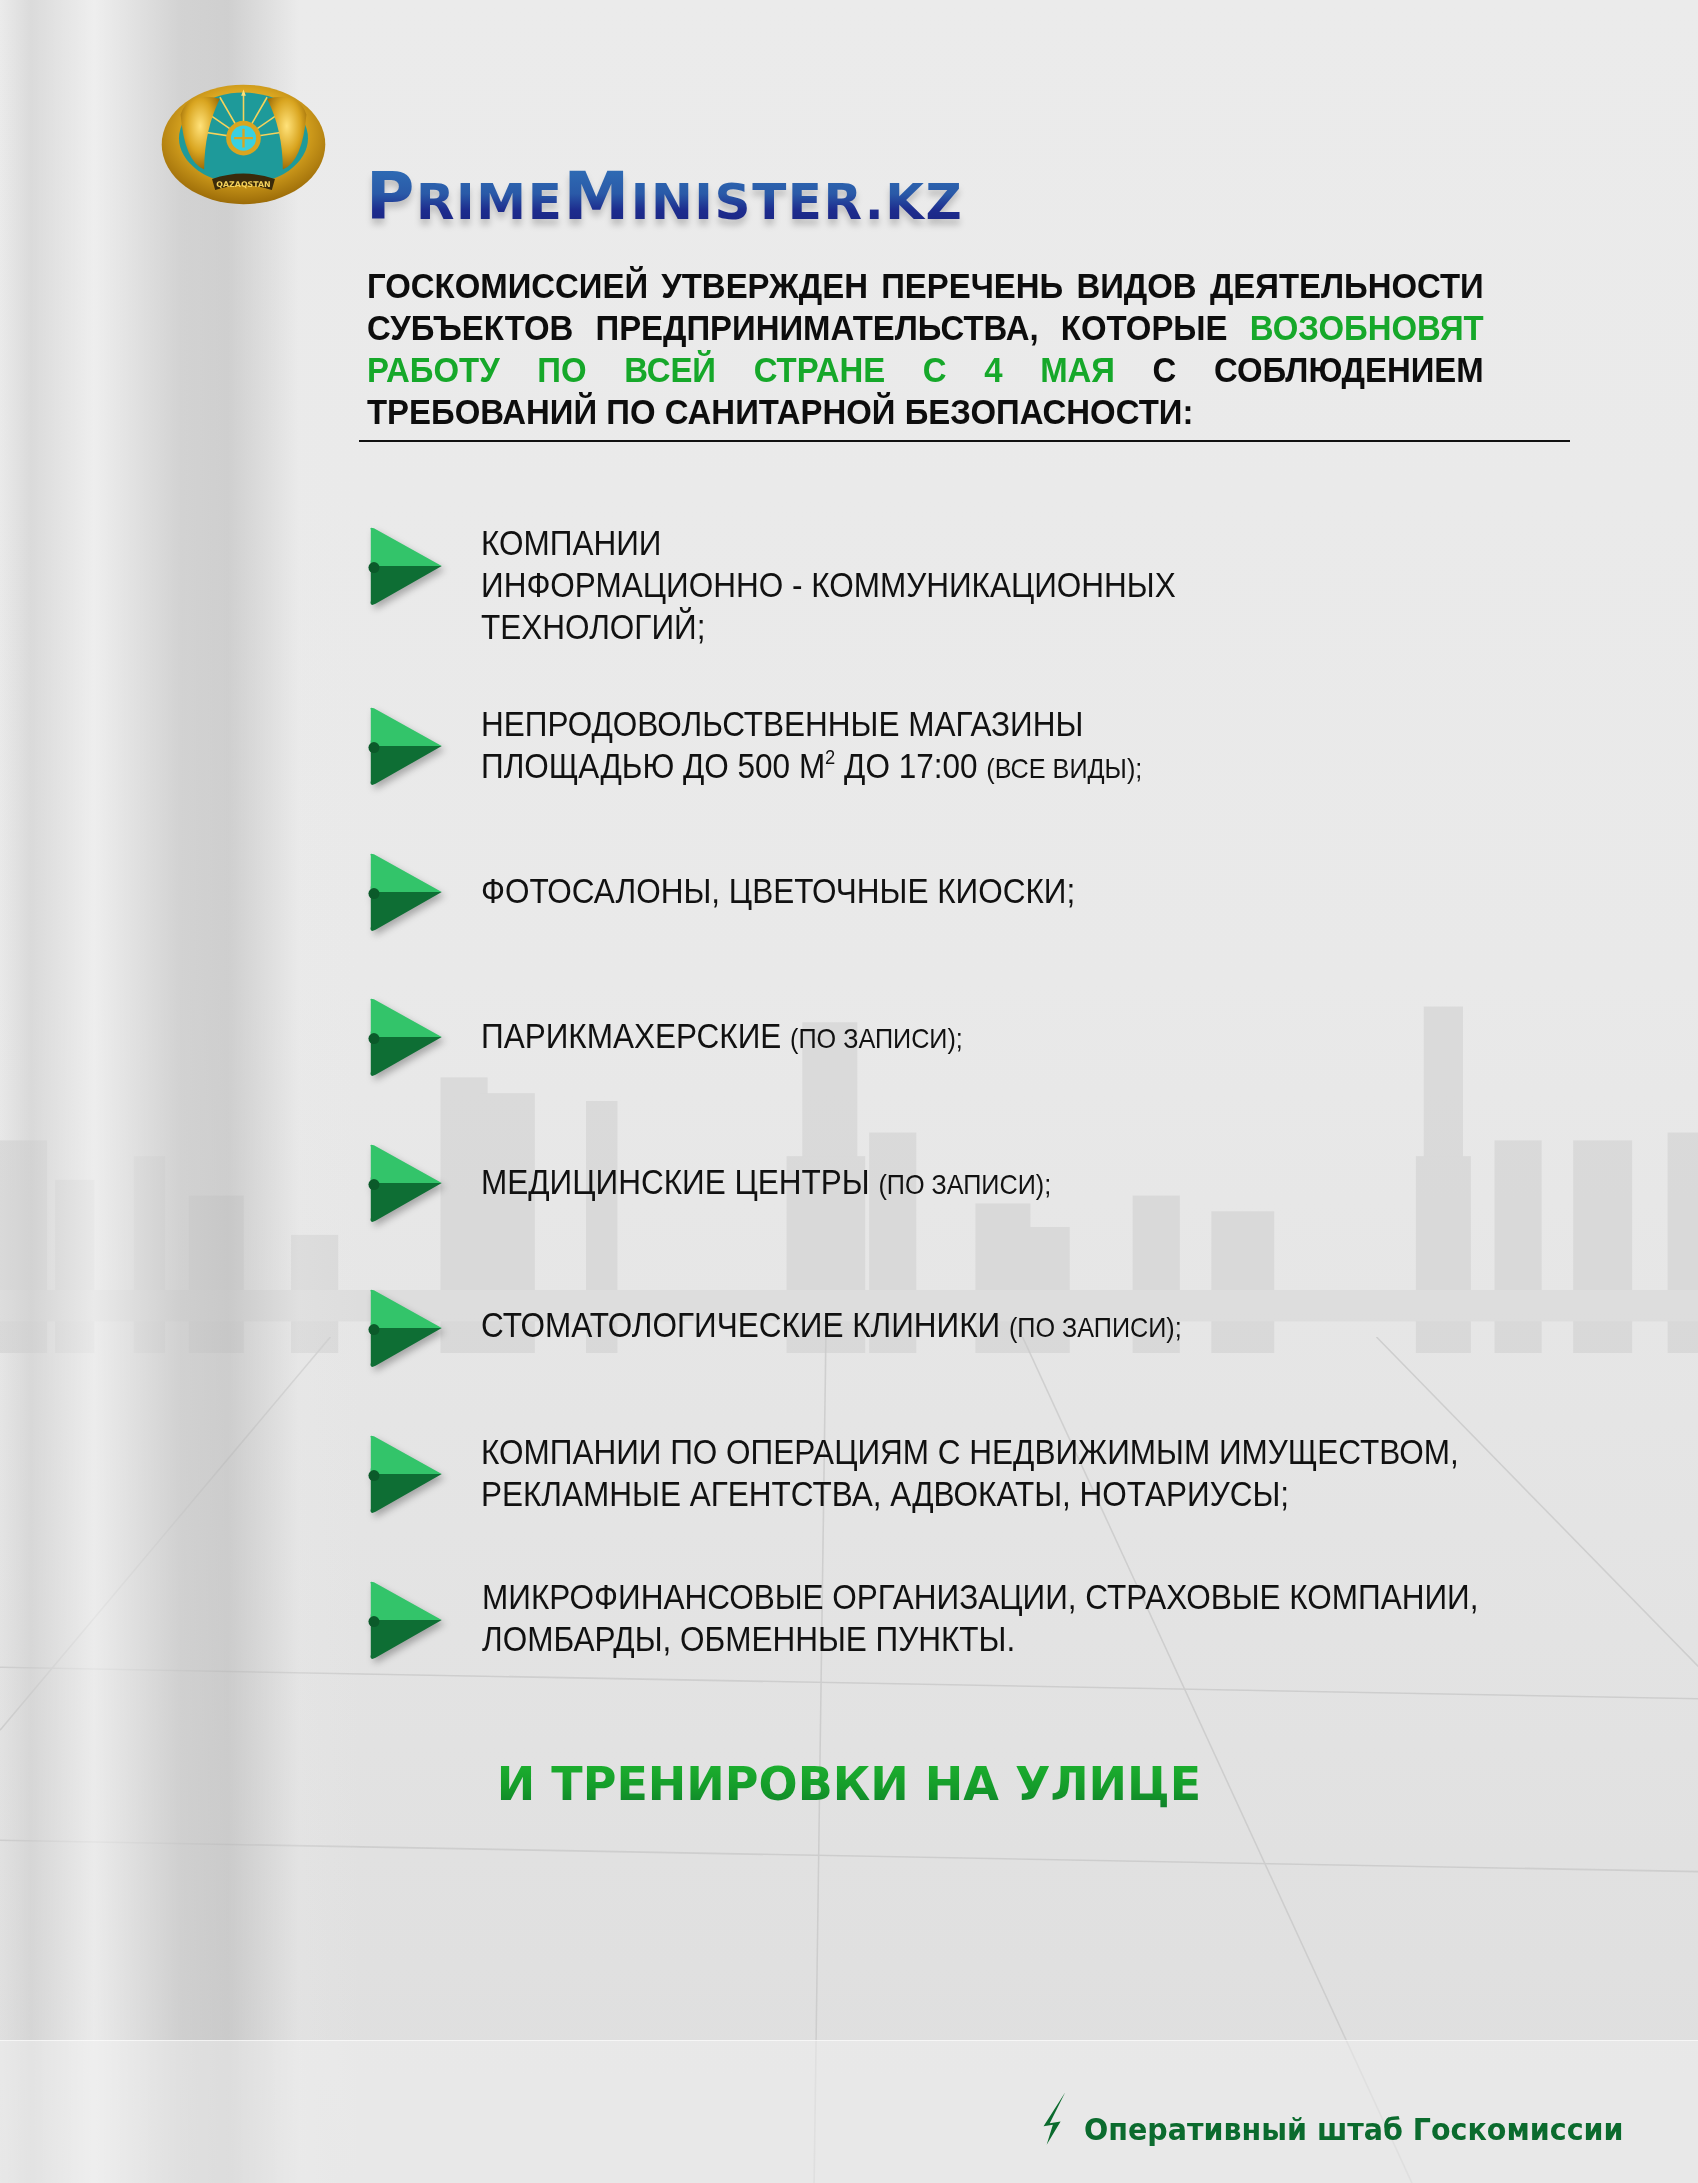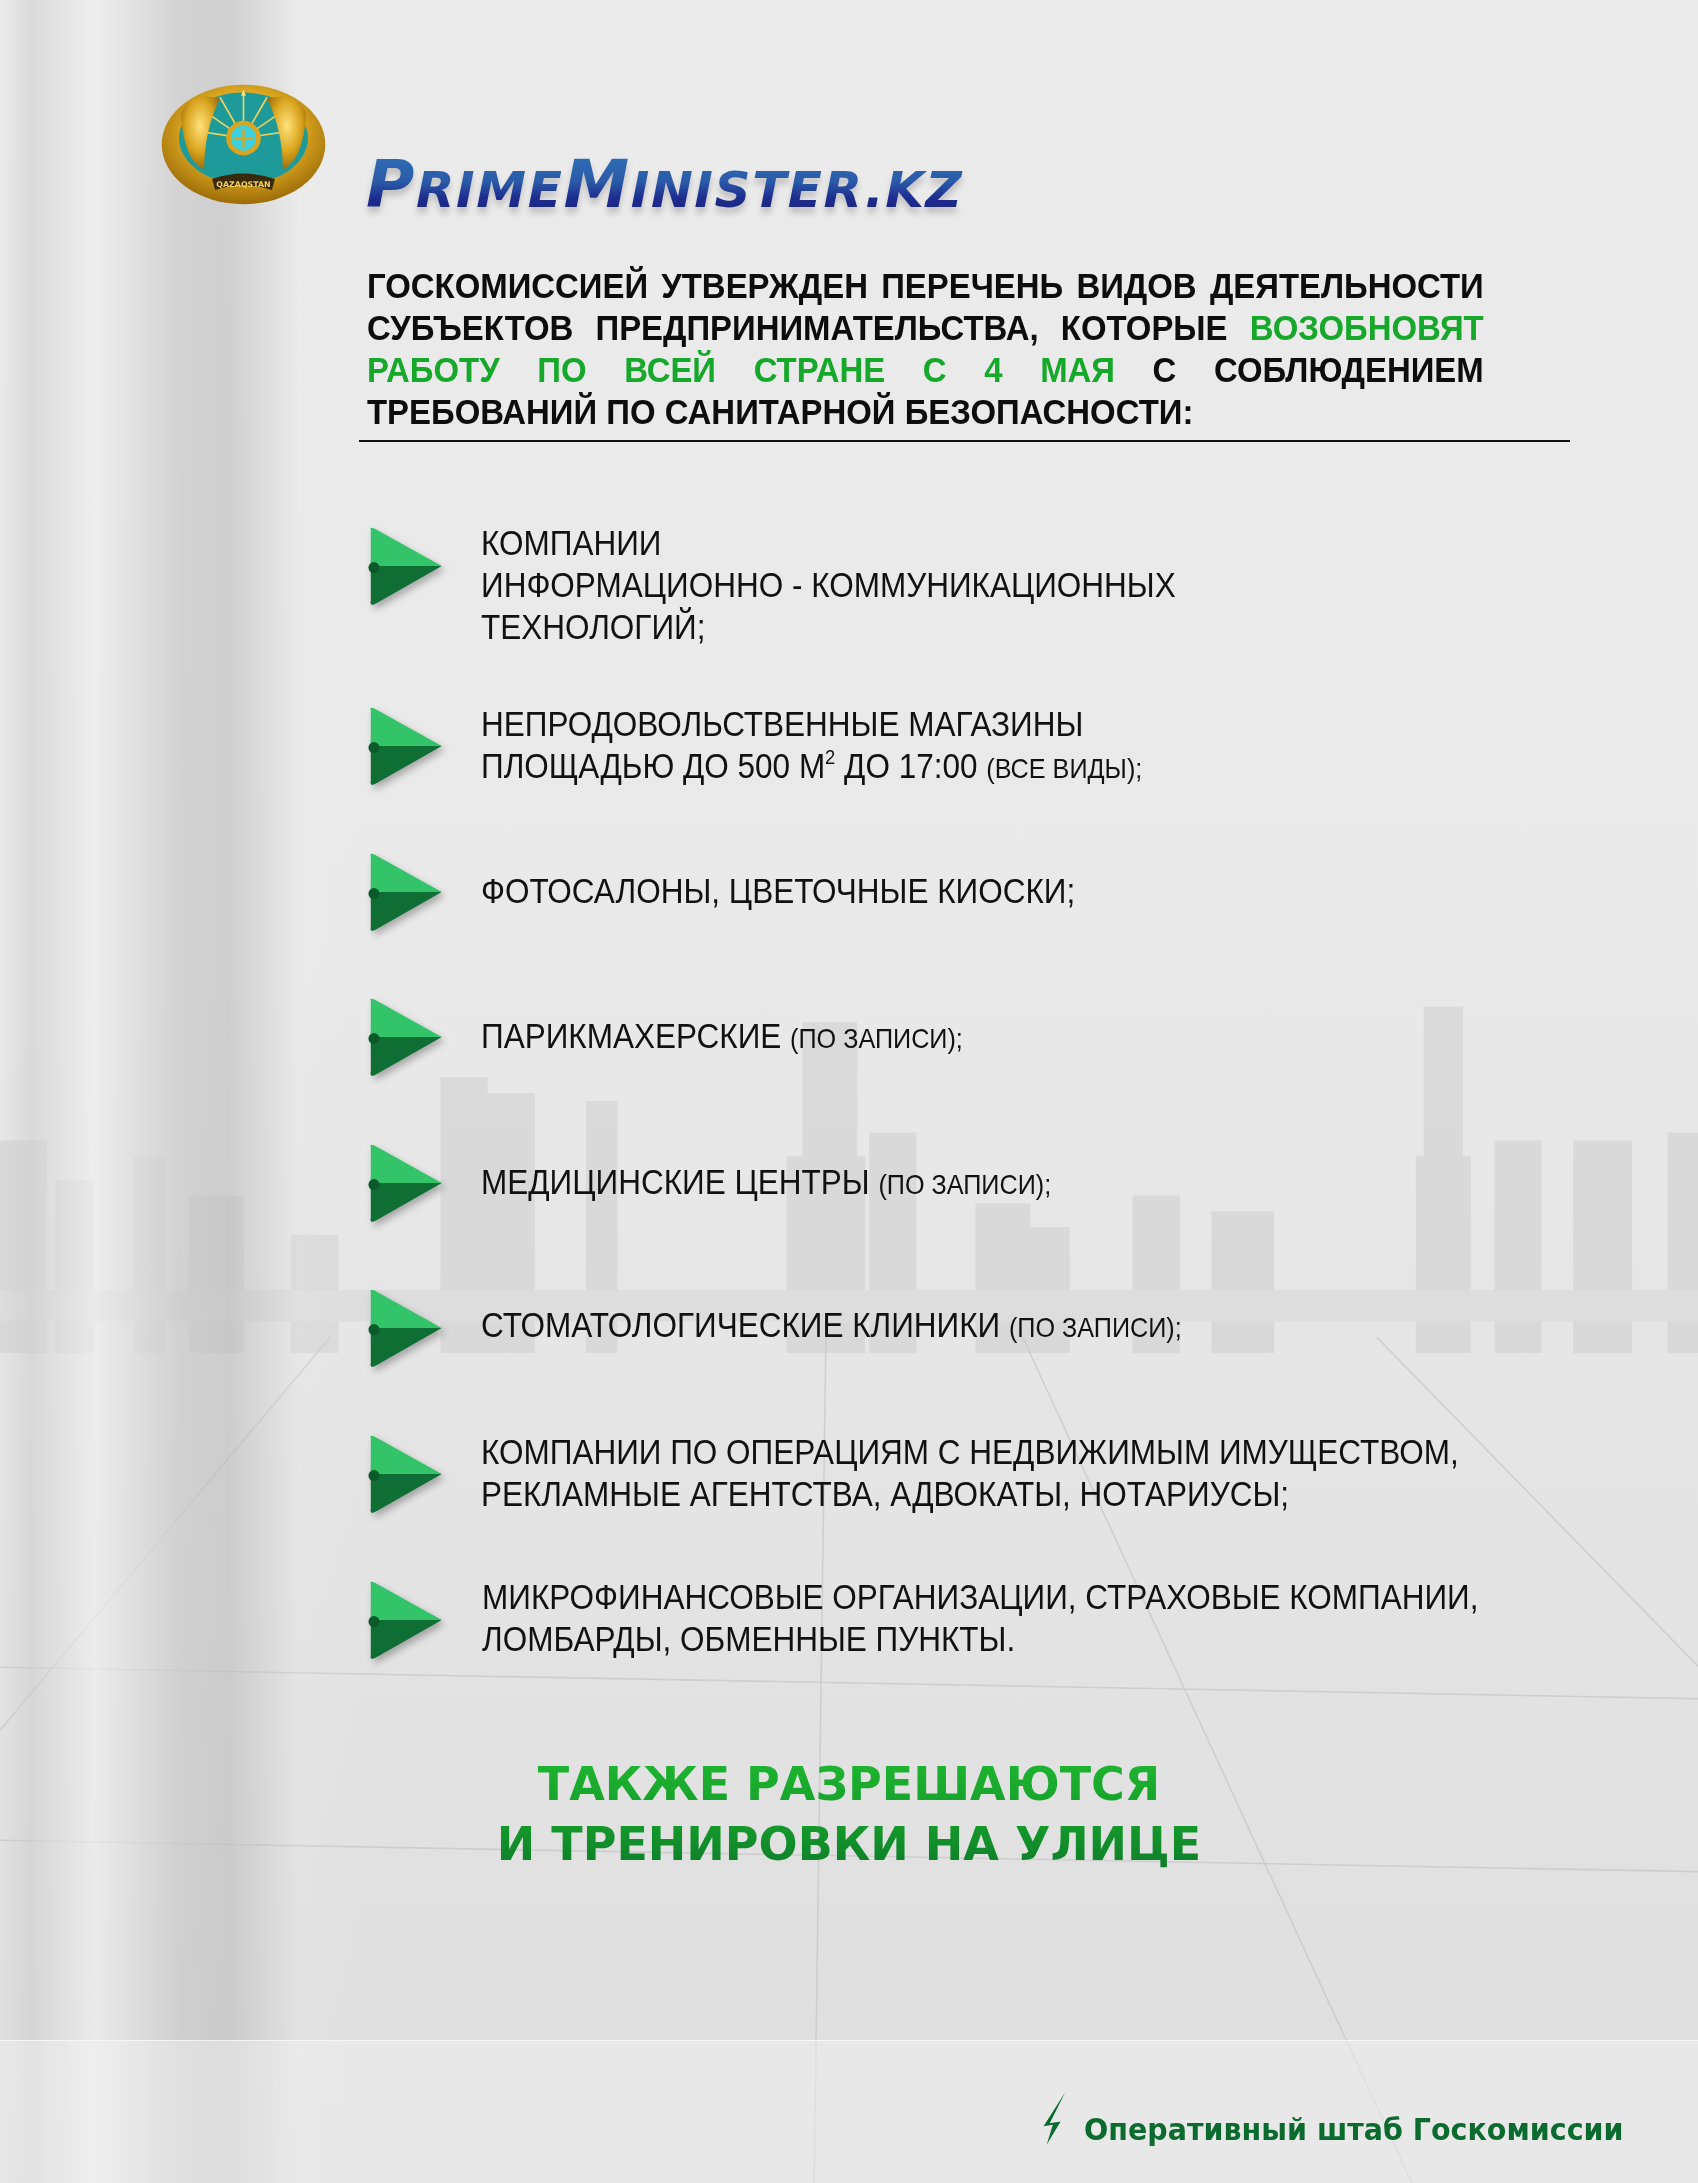--- a/index.html
+++ b/index.html
@@ -28,27 +28,26 @@
   .floor-lines { position: absolute; left: 0; top: 1337px; width: 1699px; height: 846px; }
   .footer-band {
     position: absolute; left: 0; top: 2040px; width: 1699px; height: 143px;
     background: rgba(245,245,245,0.45);
     border-top: 0.8px solid rgba(255,255,255,0.6);
   }
 
   
   .emblem { position: absolute; left: 157px; top: 83px; width: 173px; height: 126px; }
   .site-title {
-    position: absolute; left: 366px; top: 152px;
+    position: absolute; left: 366px; top: 164px;
     font-family: "DejaVu Sans", sans-serif; font-weight: bold;
     font-size: 50px; letter-spacing: 1.6px; line-height: 1;
     background: linear-gradient(180deg, #2f6fb7 0%, #2a5aa8 45%, #1d2c8e 70%, #1a237e 100%);
     -webkit-background-clip: text; background-clip: text; color: transparent;
     filter: drop-shadow(0 6.3px 3.1px rgba(0,0,0,0.18));
-    font-style: italic;
   }
   .site-title .cap { font-size: 66px; }
 
   .headline {
     position: absolute; left: 367px; top: 265px; width: 1188px;
     font-family: "Liberation Sans", sans-serif; font-weight: bold;
     font-size: 35px; line-height: 42px; color: #0d0d0d;
     text-align: justify; text-align-last: left;
     transform: scaleX(0.94); transform-origin: left top;
   }
@@ -249,21 +248,20 @@
     <path d="M12 52 L96 52 L12 100 Q4 104 6 96 L6 60 Q4 52 12 52Z" fill="#0e6e34"></path>
     <circle cx="10" cy="54" r="7" fill="#0b5a2a"></circle>
   </svg>
   <div class="text" style="top:-3.1px; left:116px">
     <div>МИКРОФИНАНСОВЫЕ ОРГАНИЗАЦИИ, СТРАХОВЫЕ КОМПАНИИ,</div>
     <div>ЛОМБАРДЫ, ОБМЕННЫЕ ПУНКТЫ.</div>
   </div>
 </div>
 
 <div class="callout">
-  <div>ТАКЖЕ РАЗРЕШАЮТСЯ</div>
   <div>И ТРЕНИРОВКИ НА УЛИЦЕ</div>
 </div>
 
 <div class="footer-sig">
   <svg class="bolt" viewBox="0 0 40 72">
     <path d="M30 2 L10 42 L24 40 L6 70 L14 44 L2 46Z" fill="#0b6b2e"></path>
   </svg>
   <span class="label">Оперативный штаб Госкомиссии</span>
 </div>
 

